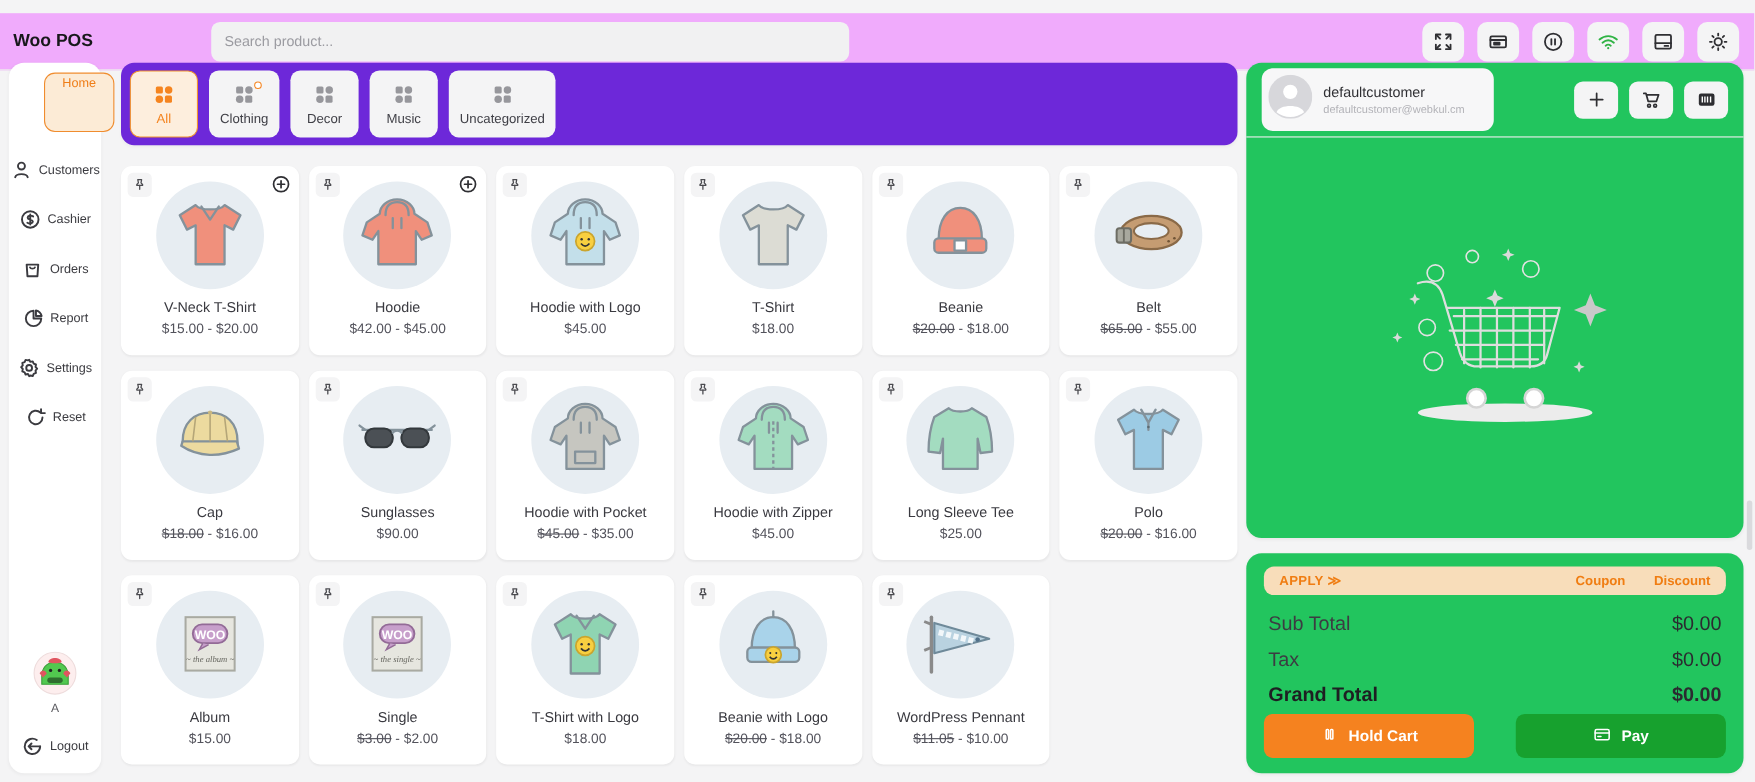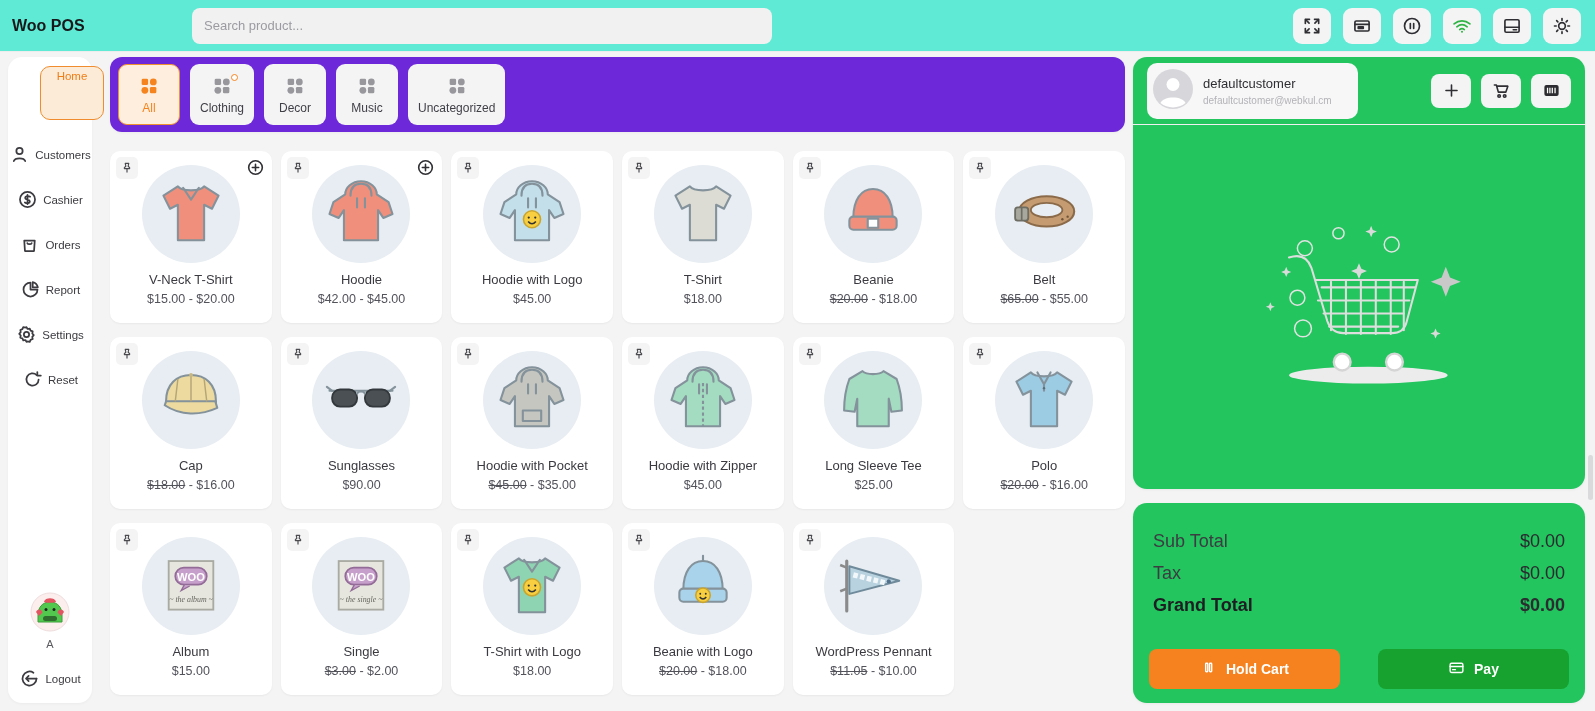--- a/index.html
+++ b/index.html
@@ -1,20 +1,20 @@
 <!DOCTYPE html>
 <html><head>
 <meta charset="utf-8">
 <style>
   * { margin:0; padding:0; box-sizing:border-box; }
   html,body { width:1595px; height:711px; overflow:hidden; }
   body { font-family:"Liberation Sans", sans-serif; background:#f4f4f5; color:#3f3f46; position:relative; }
 
   
-  #header { position:absolute; left:0; top:0; width:1595px; height:52px; background:#5eead4; border-bottom:1px solid #ededed; display:flex; align-items:center; }
+  #header { position:absolute; left:0; top:12px; width:1595px; height:52px; background:#f0abfc; border-bottom:1px solid #ededed; display:flex; align-items:center; }
   .brand { font-size:16px; font-weight:bold; color:#18181b; margin-left:12px; width:180px; }
   .searchwrap { width:580px; height:36px; background:#f1f1f2; border-radius:8px; display:flex; align-items:center; padding:0 12px; }
   .searchwrap input { flex:1; border:none; background:transparent; outline:none; font-size:13px; color:#444; font-family:"Liberation Sans",sans-serif; }
   .searchwrap input::placeholder { color:#9b9ba1; }
   #toolbar { margin-left:auto; margin-right:14px; display:flex; gap:12px; }
   .tbtn { width:38px; height:36px; border-radius:9px; background:#f4f4f5; display:flex; align-items:center; justify-content:center; color:#2f2f33; cursor:pointer; }
   .tbtn svg { width:20px; height:20px; }
 
   
   #sidebar { position:absolute; left:8px; top:57px; width:84px; bottom:8px; background:#fff; border-radius:14px; display:flex; flex-direction:column; align-items:center; padding:9px 0 10px; box-shadow:0 1px 3px rgba(0,0,0,.04); }
@@ -686,20 +686,27 @@
     <path d="M163 18l1.8 4.4 4.4 1.8-4.4 1.8-1.8 4.4-1.8-4.4-4.4-1.8 4.4-1.8z"></path>
     <path d="M72 62l1.6 3.8 3.8 1.6-3.8 1.6-1.6 3.8-1.6-3.8-3.8-1.6 3.8-1.6z"></path>
     <path d="M55 100l1.4 3.4 3.4 1.4-3.4 1.4-1.4 3.4-1.4-3.4-3.4-1.4 3.4-1.4z"></path>
     <path d="M232 128l1.6 3.8 3.8 1.6-3.8 1.6-1.6 3.8-1.6-3.8-3.8-1.6 3.8-1.6z"></path>
   </g>
   <path d="M243 62l4.5 11.5L259 78l-11.5 4.5L243 94l-4.5-11.5L227 78l11.5-4.5z" fill="#c9c9c9"></path>
 </svg>
       </div>
   </div>
   <div class="rcard" id="summarycard">
+    <div class="coupon-bar">
+      <span class="apply-link"><span>APPLY</span> <span>≫</span></span>
+      <span class="coupon-right">
+        <span class="coupon-link">Coupon</span>
+        <span class="coupon-link">Discount</span>
+      </span>
+    </div>
     <div class="totals" id="totals">
         <div class="trow">
           <span>Sub Total</span>
           <span class="tval">$0.00</span>
         </div>
         <div class="trow">
           <span>Tax</span>
           <span class="tval">$0.00</span>
         </div>
         <div class="trow bold">

